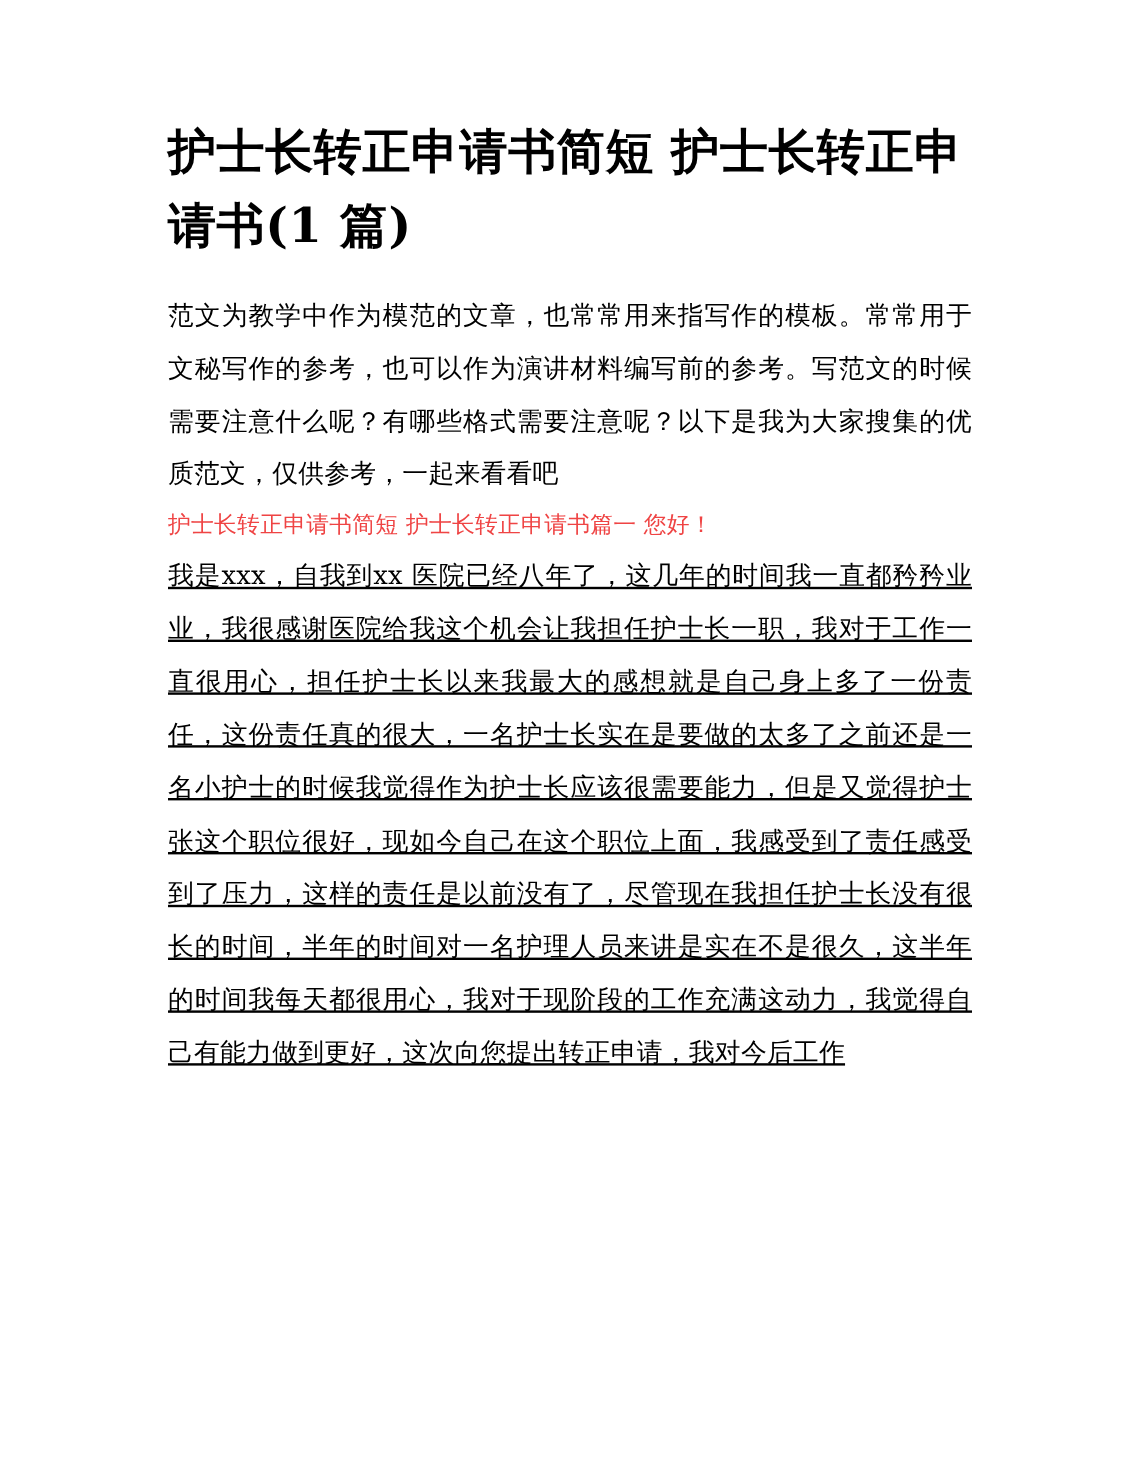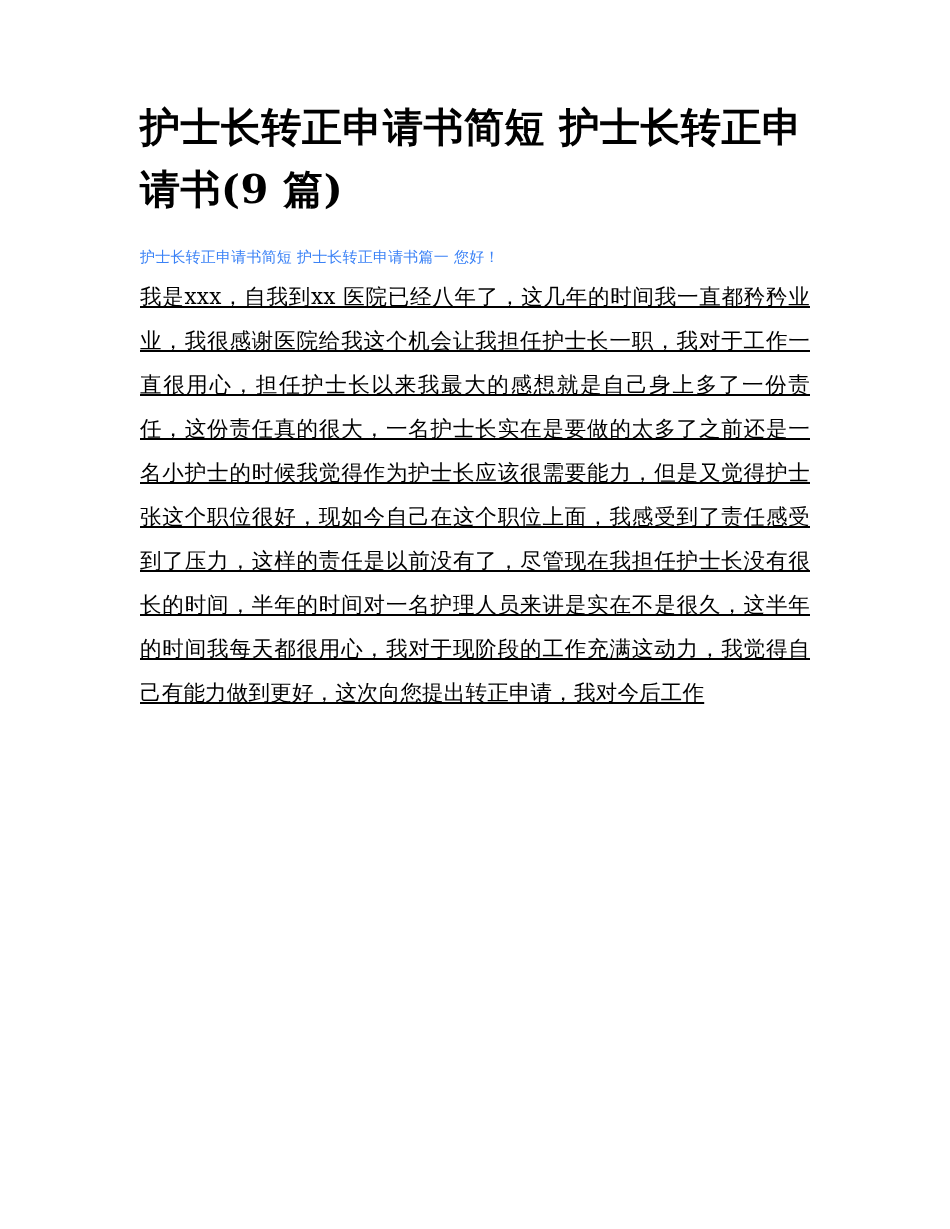--- a/index.html
+++ b/index.html
@@ -34,35 +34,36 @@
   .para {
     font-size: 21.5px;
     line-height: 2.05;
     margin: 0;
     text-align: justify;
     text-justify: inter-ideograph;
     color: #000000;
     letter-spacing: 0.2px;
   }
   .para-heading {
-    font-size: 15px;
+    font-size: 19px;
     line-height: 2.05;
     margin: 0;
-    color: #3b82f6;
+    color: #ef4444;
     letter-spacing: 0.2px;
     white-space: nowrap;
   }
   .body-block {
     margin-top: 2px;
     text-decoration: underline;
   }
 </style>
 </head>
 <body>
 
 <div class="page">
-  <h1 class="doc-title">护士长转正申请书简短 护士长转正申请书(9 篇)</h1>
+  <h1 class="doc-title">护士长转正申请书简短 护士长转正申请书(1 篇)</h1>
 
+  <p class="para">范文为教学中作为模范的文章，也常常用来指写作的模板。常常用于文秘写作的参考，也可以作为演讲材料编写前的参考。写范文的时候需要注意什么呢？有哪些格式需要注意呢？以下是我为大家搜集的优质范文，仅供参考，一起来看看吧</p>
 
   <p class="para-heading">护士长转正申请书简短 护士长转正申请书篇一 您好！</p>
 
   <p class="para body-block">我是xxx，自我到xx 医院已经八年了，这几年的时间我一直都矜矜业业，我很感谢医院给我这个机会让我担任护士长一职，我对于工作一直很用心，担任护士长以来我最大的感想就是自己身上多了一份责任，这份责任真的很大，一名护士长实在是要做的太多了之前还是一名小护士的时候我觉得作为护士长应该很需要能力，但是又觉得护士张这个职位很好，现如今自己在这个职位上面，我感受到了责任感受到了压力，这样的责任是以前没有了，尽管现在我担任护士长没有很长的时间，半年的时间对一名护理人员来讲是实在不是很久，这半年的时间我每天都很用心，我对于现阶段的工作充满这动力，我觉得自己有能力做到更好，这次向您提出转正申请，我对今后工作</p>
 </div>
 
 </body></html>

